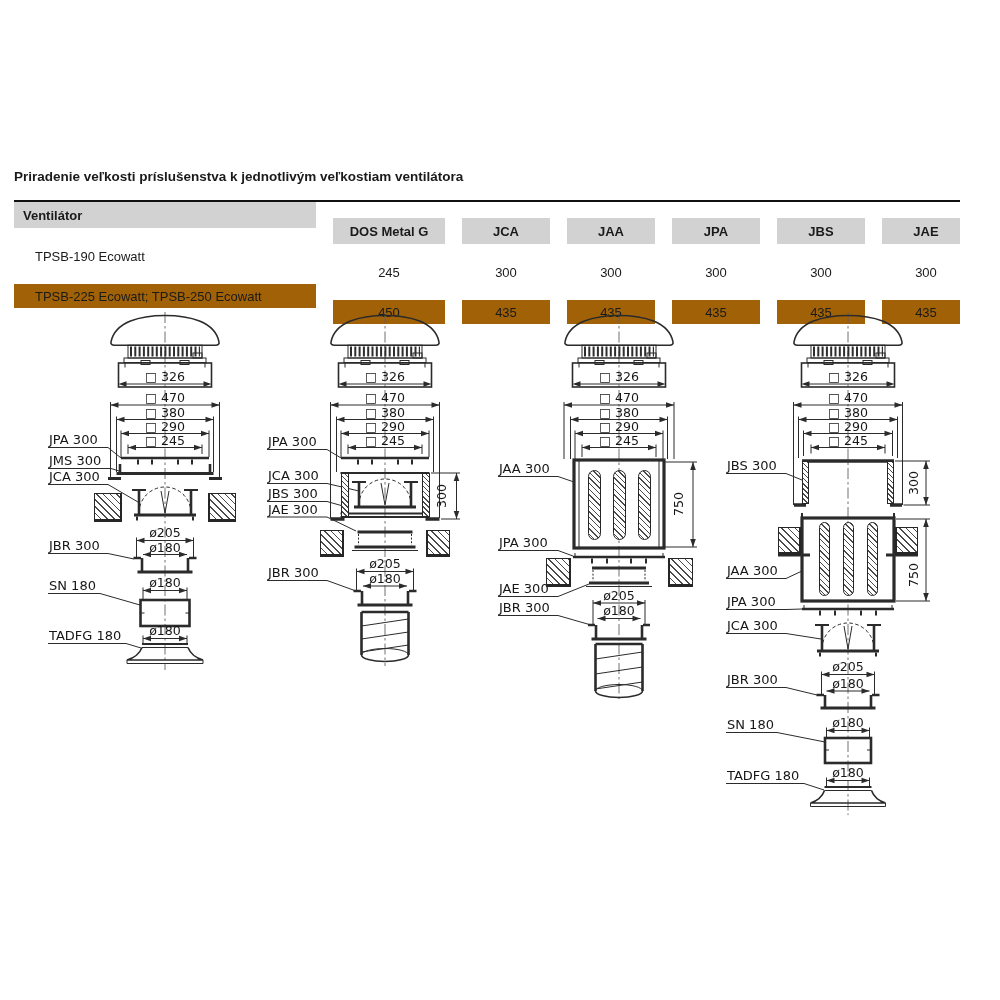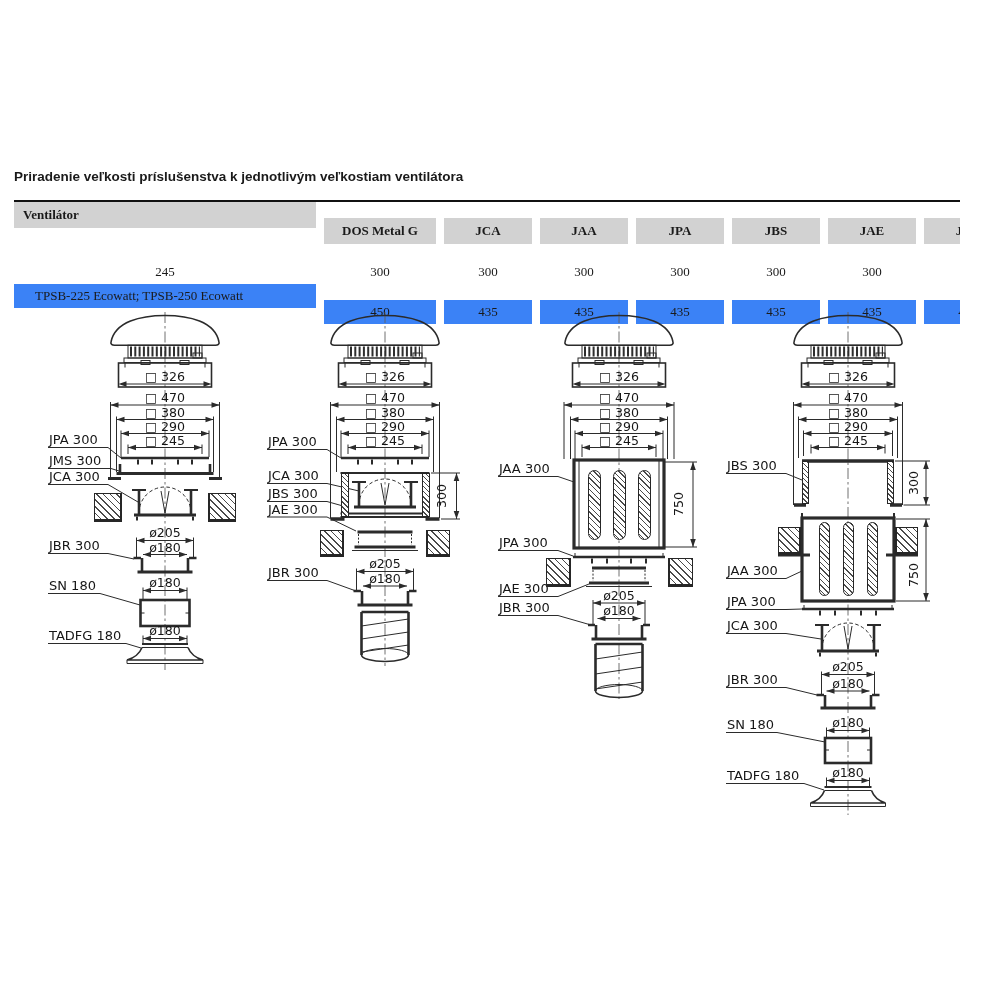--- a/index.html
+++ b/index.html
@@ -2,29 +2,29 @@
 <html><head>
 <meta charset="utf-8">
 <style>
   html,body{margin:0;padding:0;background:#fff;}
   #canvas{position:relative;width:960px;height:1000px;background:#fff;overflow:hidden;
           font-family:"Liberation Sans",sans-serif;color:#1a1a1a;}
   
   .doc-title{position:absolute;left:14px;top:169px;font-size:13.5px;font-weight:bold;}
   
   .tbl{position:absolute;left:14px;top:200px;width:970px;}
-  .trow{display:grid;grid-template-columns:302px 112px repeat(6,88px);column-gap:8px;font-family:Liberation Serif, serif;}
+  .trow{display:grid;grid-template-columns:302px 112px repeat(6,88px);column-gap:17px;}
   .th,.td{display:flex;align-items:center;font-size:13px;}
   .thead{border-top:2px solid #111;}
   .thead .th{background:#d2d2d2;font-weight:bold;height:26px;}
   .th.name,.td.name{justify-content:flex-start;padding-left:9px;}
   .td.name{padding-left:21px;}
   .th:not(.name),.td:not(.name){justify-content:center;margin-top:16px;}
   .rdata .td{height:24px;}
-  .shade .td{background:#3b82f6;text-align:right;}
+  .shade .td{background:#a16207;text-align:right;}
   
   .diag{position:absolute;text-decoration:underline;}
   .diag svg{position:absolute;left:0;top:0;}
   
   .s1{stroke:#2b2b2b;stroke-width:1;fill:none}
   .s15{stroke:#2b2b2b;stroke-width:1.6;fill:none}
   .s2{stroke:#2b2b2b;stroke-width:2;fill:none}
   .s25{stroke:#2b2b2b;stroke-width:2.6;fill:none}
   .s3{stroke:#2b2b2b;stroke-width:3.2;fill:none}
   .s35{stroke:#2b2b2b;stroke-width:3.6;fill:none}
@@ -60,20 +60,21 @@
       <div class="th name">Ventilátor</div>
       <div class="th">DOS Metal G</div>
       <div class="th">JCA</div>
       <div class="th">JAA</div>
       <div class="th">JPA</div>
       <div class="th">JBS</div>
       <div class="th">JAE</div>
       <div class="th">JBR</div>
     </div>
     <div class="trow rdata">
+      <div class="td name">TPSB-190 Ecowatt</div>
       <div class="td">245</div>
       <div class="td">300</div>
       <div class="td">300</div>
       <div class="td">300</div>
       <div class="td">300</div>
       <div class="td">300</div>
       <div class="td">300</div>
     </div>
     <div class="trow rdata shade">
       <div class="td name">TPSB-225 Ecowatt; TPSB-250 Ecowatt</div>

